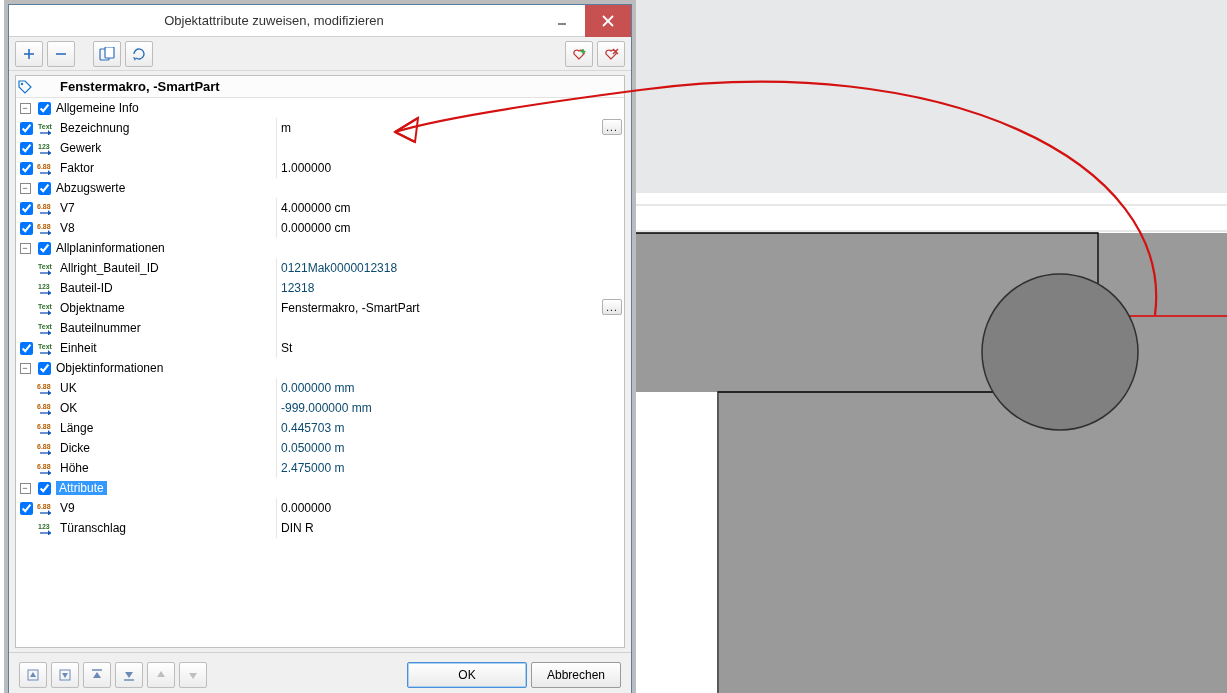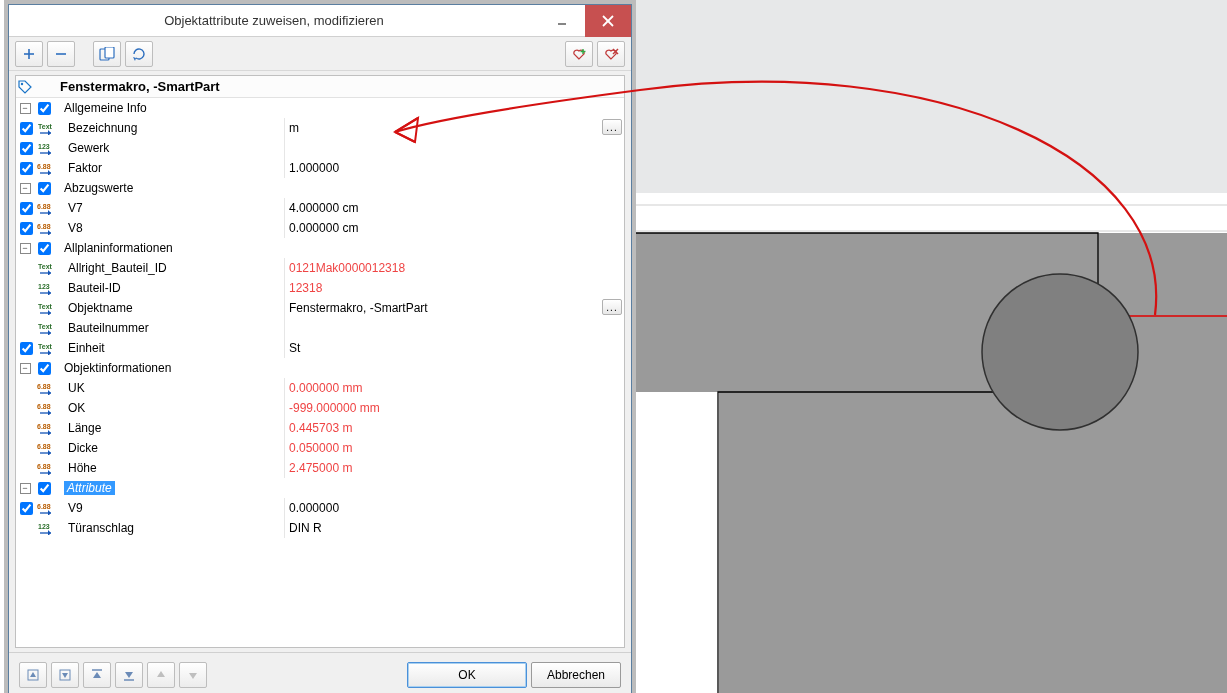--- a/index.html
+++ b/index.html
@@ -43,34 +43,34 @@
   
   .hdr { display:flex; align-items:center; height:22px; background:#fcfcfc; border-bottom:1px solid #e2e2e2;}
   .hdr .tag { width:18px; display:flex;align-items:center;justify-content:center;color:#1a74c7;font-size:13px;}
   .hdr b { padding-left:26px; font-size:13px; }
 
   .group-row, .attr-row { display:flex; align-items:center; height:20px; border-bottom:0px solid transparent;}
   .col-exp { width:18px; display:flex;align-items:center;justify-content:center;}
   .col-chk { width:20px; display:flex;align-items:center;justify-content:center;}
   .col-chk input { width:13px;height:13px; }
   .col-icon { width:22px; display:flex;align-items:center;justify-content:center;}
-  .col-name { flex:0 0 256px; padding-left:2px; white-space:nowrap; overflow:hidden;margin-left:8px;}
+  .col-name { flex:0 0 256px; padding-left:2px; white-space:nowrap; overflow:hidden;}
   .attr-row .col-name { flex:0 0 218px; }
   .col-val  { flex:1; padding-left:4px; border-left:1px solid #e6e6e6; height:100%; display:flex;align-items:center; position:relative;}
-  .col-val.light { color:#ef4444; }
+  .col-val.light { color:#0c4a6e; }
   .col-ell { position:absolute; right:2px; top:1px; width:20px;height:16px;border:1px solid #b0b0b0;background:linear-gradient(#fff,#e8e8e8);border-radius:2px;display:flex;align-items:center;justify-content:center;font-size:10px;letter-spacing:1px;}
 
   .group-row { font-weight:normal; }
   .group-row .col-name { flex:1; }
   .attr-row { }
   .expander { width:11px;height:11px;border:1px solid #888;background:#fff;display:flex;align-items:center;justify-content:center;font-size:9px;line-height:1;color:#444;}
 
   .ico-svg { display:block; }
 
-  .selected { background:#3399ff; color:#fff; padding:0 3px;font-style:italic;}
+  .selected { background:#3399ff; color:#fff; padding:0 3px;}
 
   
   .bottombar {
     position:absolute; left:0; right:0; bottom:0; height:44px; border-top:1px solid #d0d0d0;
     background:#f0f0f0; display:flex;align-items:center;gap:4px;padding:0 10px;
   }
   .bottombar .tb-btn { width:28px;height:26px;border:1px solid #bdbdbd;background:linear-gradient(#fff,#ececec);border-radius:2px;display:flex;align-items:center;justify-content:center;color:#3b6db0;}
   .bottombar .tb-btn.dis { color:#b0b0b0;}
   .bottombar .spacer{flex:1;}
   .bottombar button.txt {

